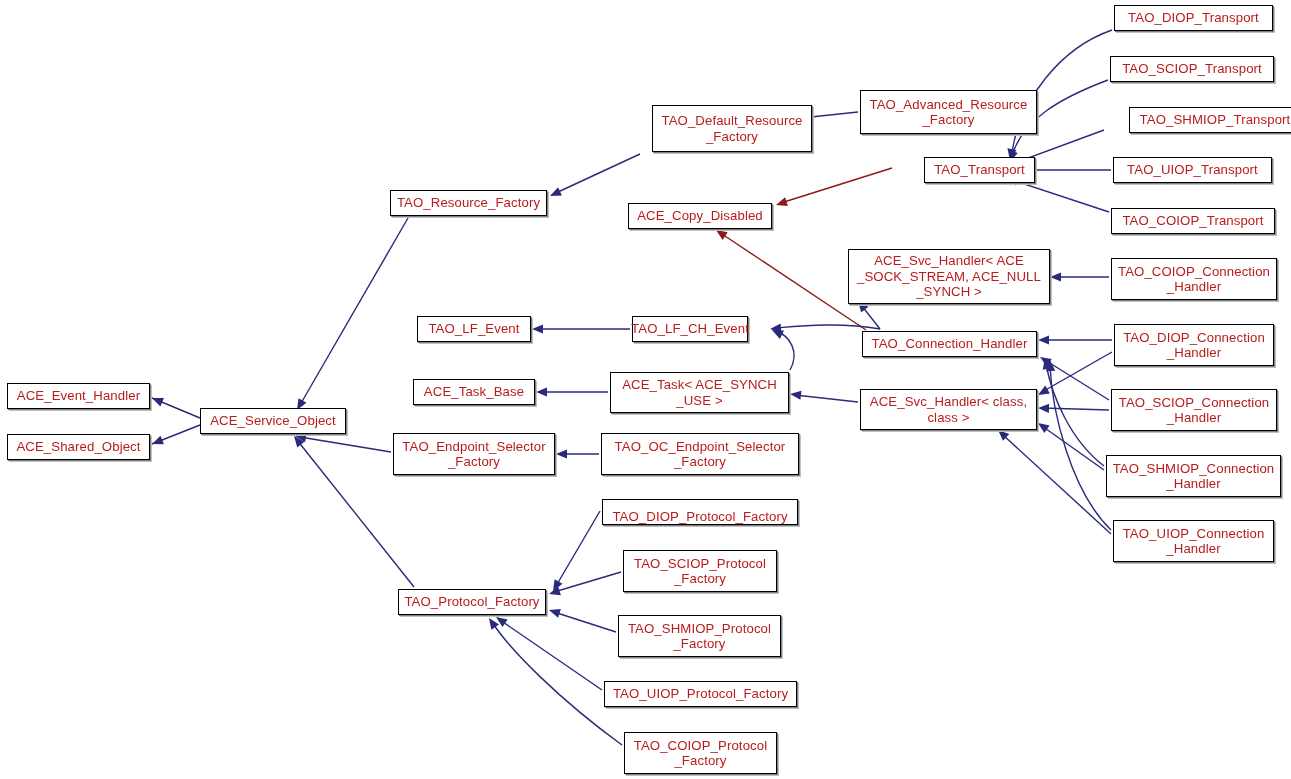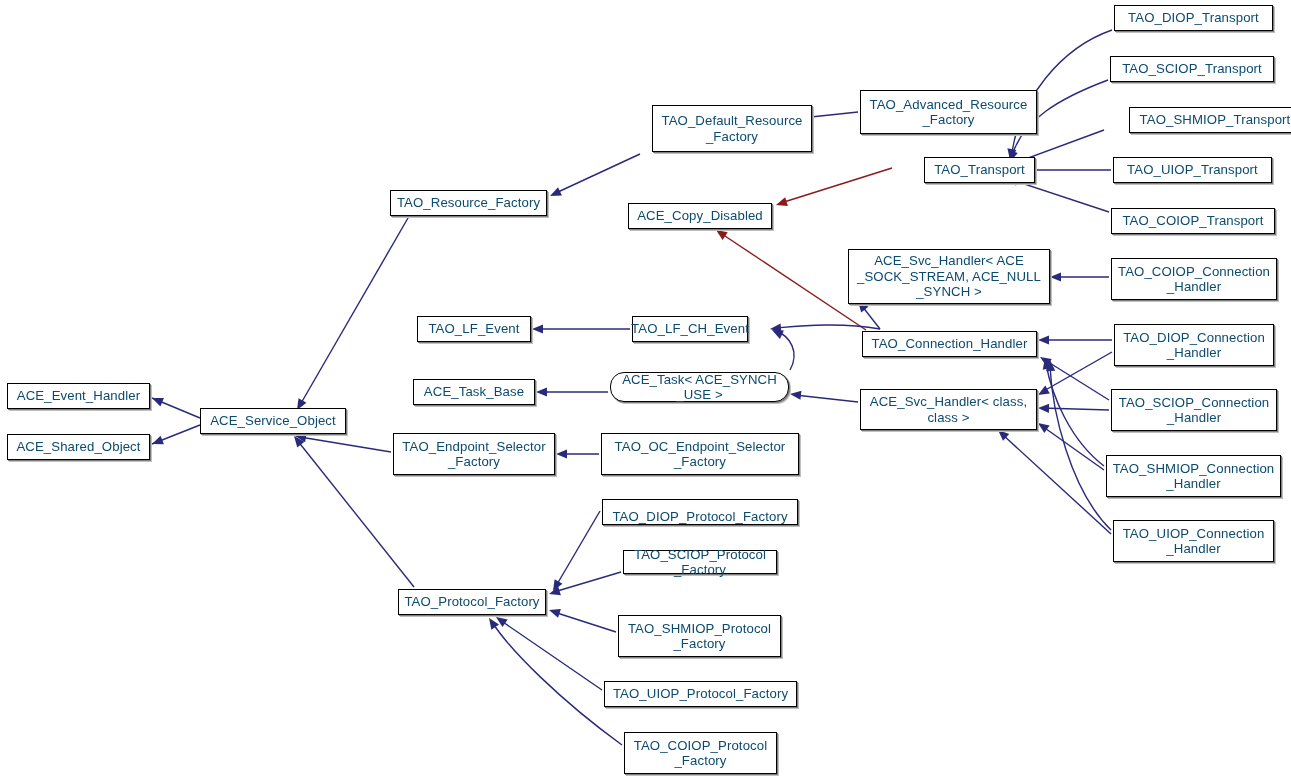--- a/index.html
+++ b/index.html
@@ -26,21 +26,21 @@
   .node {
     position: absolute;
     box-sizing: border-box;
     background: #ffffff;
     border: 1px solid #000000;
     box-shadow: 1px 1px 0 0 #808080, 2px 2px 0 0 #c0c0c0;
     display: flex;
     align-items: center;
     justify-content: center;
     text-align: center;
-    color: #0c4a6e;
+    color: #b91c1c;
     font-size: 13.2px;
     line-height: 15.5px;
     letter-spacing: 0.1px;
     white-space: pre-line;
     z-index: 2;
   }
 </style>
 </head>
 <body>
 
@@ -145,29 +145,29 @@
 _Handler</span></div>
       <div class="node" style="left: 1111px; top: 389px; width: 166px; height: 42px;"><span>TAO_SCIOP_Connection
 _Handler</span></div>
       <div class="node" style="left: 1106px; top: 455px; width: 175px; height: 42px;"><span>TAO_SHMIOP_Connection
 _Handler</span></div>
       <div class="node" style="left: 1113px; top: 520px; width: 161px; height: 42px;"><span>TAO_UIOP_Connection
 _Handler</span></div>
       <div class="node" style="left: 417px; top: 316px; width: 114px; height: 26px;"><span>TAO_LF_Event</span></div>
       <div class="node" style="left: 632px; top: 316px; width: 116px; height: 26px;"><span>TAO_LF_CH_Event</span></div>
       <div class="node" style="left: 413px; top: 379px; width: 122px; height: 26px;"><span>ACE_Task_Base</span></div>
-      <div class="node" style="left: 610px; top: 372px; width: 179px; height: 30px; border-radius: 14px;"><span>ACE_Task&lt; ACE_SYNCH
+      <div class="node" style="left: 610px; top: 372px; width: 179px; height: 41px;"><span>ACE_Task&lt; ACE_SYNCH
 _USE &gt;</span></div>
       <div class="node" style="left: 393px; top: 433px; width: 162px; height: 42px;"><span>TAO_Endpoint_Selector
 _Factory</span></div>
       <div class="node" style="left: 601px; top: 433px; width: 198px; height: 42px;"><span>TAO_OC_Endpoint_Selector
 _Factory</span></div>
       <div class="node" style="left: 398px; top: 589px; width: 148px; height: 26px;"><span>TAO_Protocol_Factory</span></div>
       <div class="node" style="left: 602px; top: 499px; width: 196px; height: 26px; align-items: flex-end;"><span>TAO_DIOP_Protocol_Factory</span></div>
-      <div class="node" style="left: 623px; top: 550px; width: 154px; height: 24px;"><span>TAO_SCIOP_Protocol
+      <div class="node" style="left: 623px; top: 550px; width: 154px; height: 42px;"><span>TAO_SCIOP_Protocol
 _Factory</span></div>
       <div class="node" style="left: 618px; top: 615px; width: 163px; height: 42px;"><span>TAO_SHMIOP_Protocol
 _Factory</span></div>
       <div class="node" style="left: 604px; top: 681px; width: 193px; height: 26px;"><span>TAO_UIOP_Protocol_Factory</span></div>
       <div class="node" style="left: 624px; top: 732px; width: 153px; height: 42px;"><span>TAO_COIOP_Protocol
 _Factory</span></div>
     </div>
 </div>
 
 </body></html>

